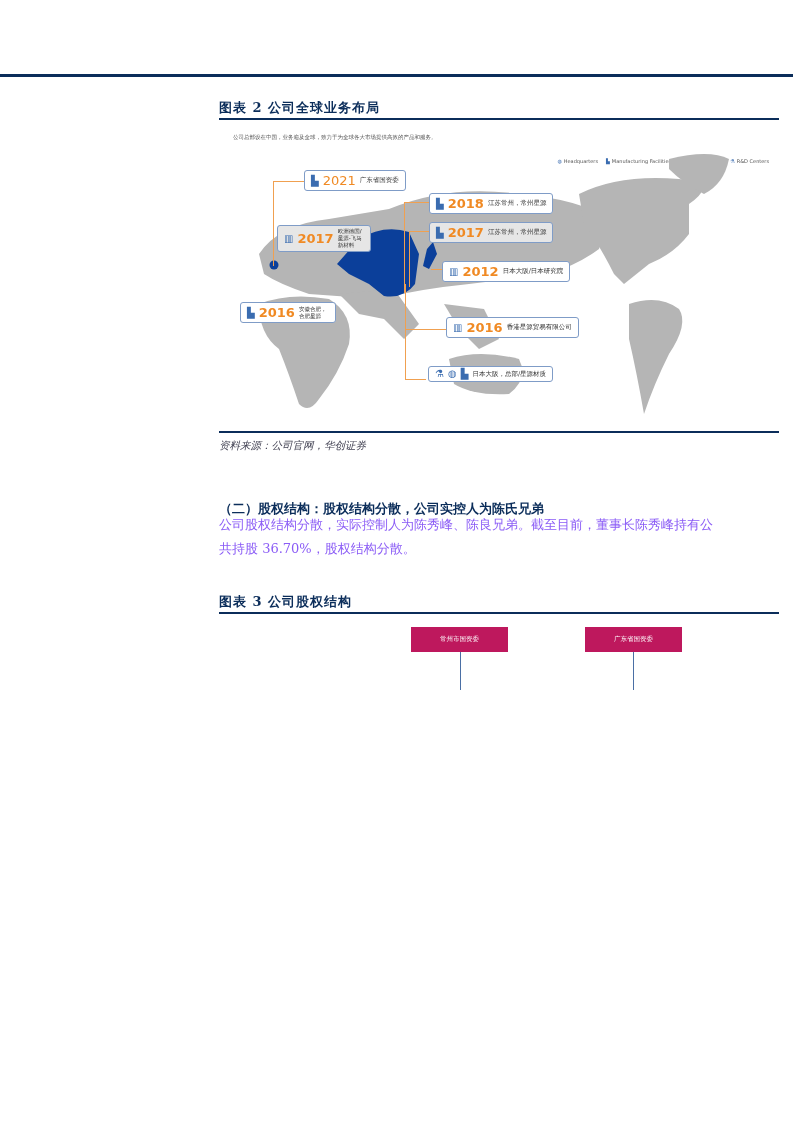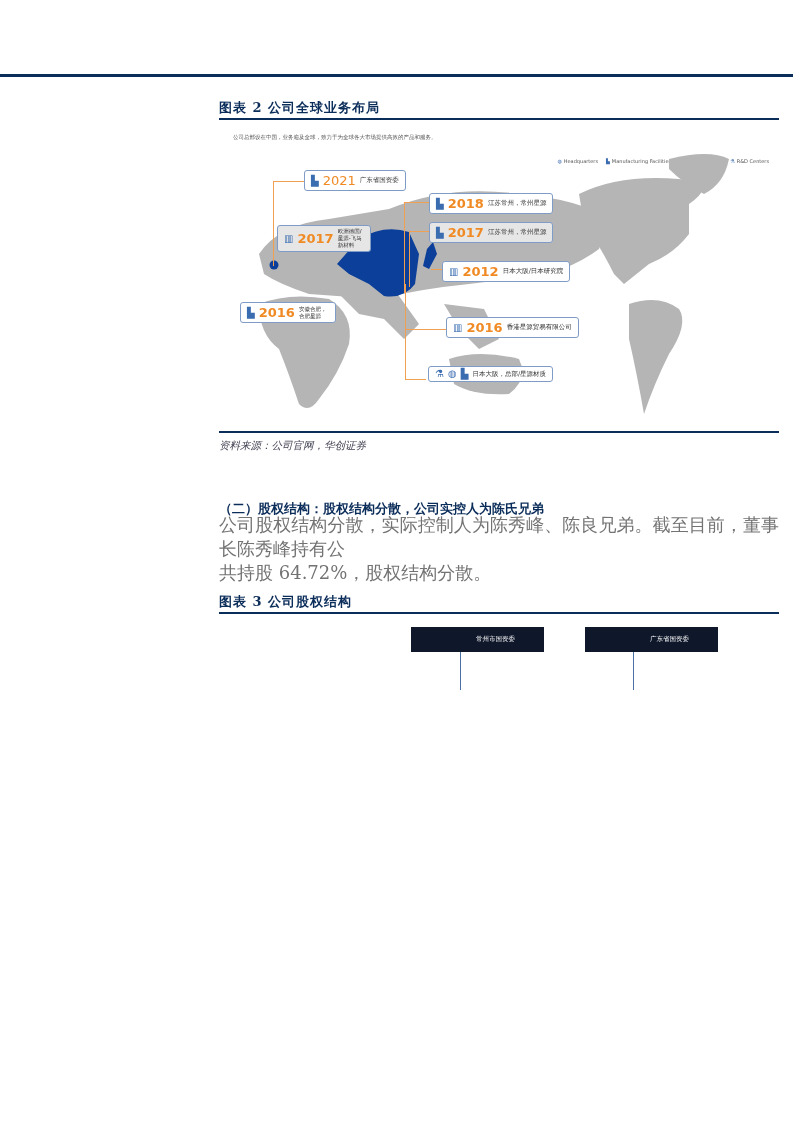--- a/index.html
+++ b/index.html
@@ -4,38 +4,38 @@
 <style>
   html, body { margin:0; padding:0; background:#ffffff; }
   body { width:793px; height:1122px; position:relative; overflow:hidden;
          font-family:"DejaVu Serif","Liberation Serif",serif; color:#111; }
   .top-rule { position:absolute; left:0; top:74px; width:793px; height:3px; background:#0b2d5a; }
   .fig-title { position:absolute; left:219px; font-size:13px; font-weight:bold; color:#0b2d5a;
                font-family:"DejaVu Serif",serif; letter-spacing:1px; }
   .fig-rule { position:absolute; left:219px; width:560px; height:2px; background:#0b2d5a; }
   .source { position:absolute; left:219px; font-size:10.5px; font-style:italic; color:#445; }
   .section-h { position:absolute; left:219px; font-size:13px; font-weight:bold; color:#0b2d5a; }
-  .para { position:absolute; left:219px; width:560px; font-size:18px; line-height:24px; color:#737373; text-align:justify; }
+  .para { position:absolute; left:219px; width:560px; font-size:13px; line-height:24px; color:#8b5cf6; text-align:justify; }
 
   
   .map { position:absolute; left:219px; top:124px; width:560px; height:300px; background:#fff; overflow:hidden; }
   .map-intro { position:absolute; left:14px; top:10px; font-size:5.5px; color:#555; font-family:"DejaVu Sans",sans-serif; }
   .legend { position:absolute; right:10px; top:34px; font-size:5px; color:#555; font-family:"DejaVu Sans",sans-serif; display:flex; gap:8px; }
   .legend span.ic { color:#3a6cb0; margin-right:2px; }
   .callout { position:absolute; background:#fff; border:1px solid #7f9cc7; border-radius:3px; display:flex; align-items:center; gap:4px;
              padding:2px 6px; font-family:"DejaVu Sans",sans-serif; font-size:6.5px; color:#333; white-space:nowrap; }
   .callout .yr { color:#f08a24; font-weight:bold; font-size:13px; }
   .callout .ic { color:#3a6cb0; font-size:10px; line-height:10px; }
   .callout.grey { background:#e6e6e6; }
   .lead { position:absolute; border-color:#f0a050; border-style:solid; border-width:0; }
 
   
   .org { position:absolute; left:219px; top:618px; width:565px; height:300px; font-family:"DejaVu Sans",sans-serif; }
   .box { position:absolute; display:flex; align-items:center; justify-content:center; text-align:center; font-size:6.5px; color:#fff; line-height:9px; }
-  .navy { background:#0f172a;padding-left:36px; }
+  .navy { background:#be185d; }
   .pct { position:absolute; font-size:6.5px; font-weight:bold; color:#222; }
   .ln { position:absolute; background:#4a6fa5; }
 </style>
 </head>
 <body>
 
 <div class="top-rule"></div>
 
 <div class="fig-title" style="top:99px;">图表 2   公司全球业务布局</div>
 <div class="fig-rule" style="top:118px;"></div>
@@ -123,21 +123,21 @@
     <span>日本大阪，总部/星源材质</span>
   </div>
 </div>
 
 <div class="fig-rule" style="top:431px;"></div>
 <div class="source" style="top:439px;">资料来源：公司官网，华创证券</div>
 
 <div class="section-h" style="top:500px;">（二）股权结构：股权结构分散，公司实控人为陈氏兄弟</div>
 <div class="para" style="top:513px;">
   <div>公司股权结构分散，实际控制人为陈秀峰、陈良兄弟。截至目前，董事长陈秀峰持有公</div>
-  <div>共持股 64.72%，股权结构分散。</div>
+  <div>共持股 36.70%，股权结构分散。</div>
 </div>
 
 <div class="fig-title" style="top:593px;">图表 3   公司股权结构</div>
 <div class="fig-rule" style="top:612px;"></div>
 
 <div class="org">
 
   <div class="box navy" style="left:192px;top:9px;width:97px;height:25px;">常州市国资委</div>
   <div class="box navy" style="left:366px;top:9px;width:97px;height:25px;text-align:center;">广东省国资委</div>
   <div class="ln" style="left:241px;top:34px;width:1px;height:38px;"></div>

